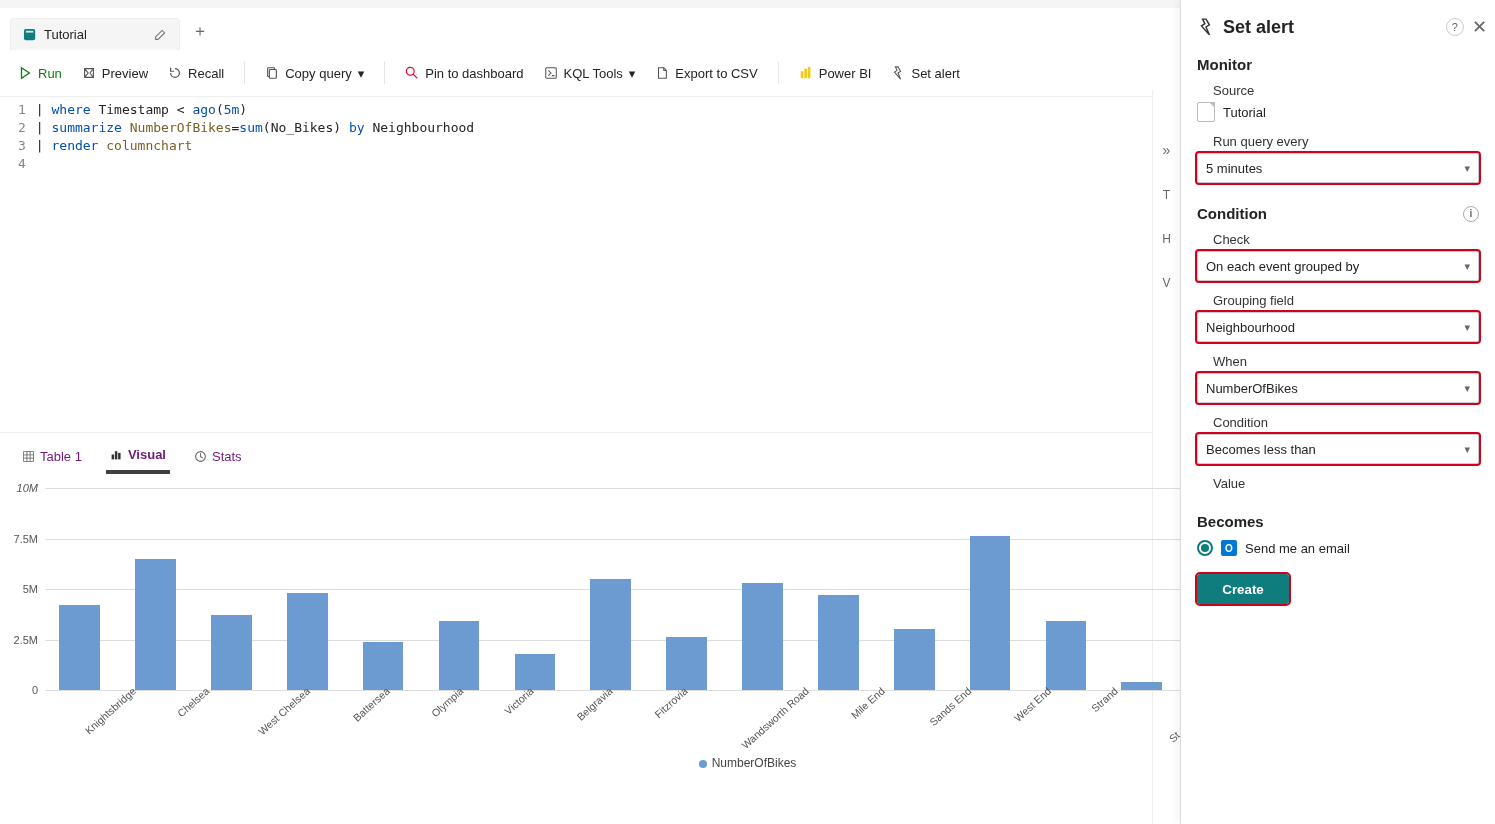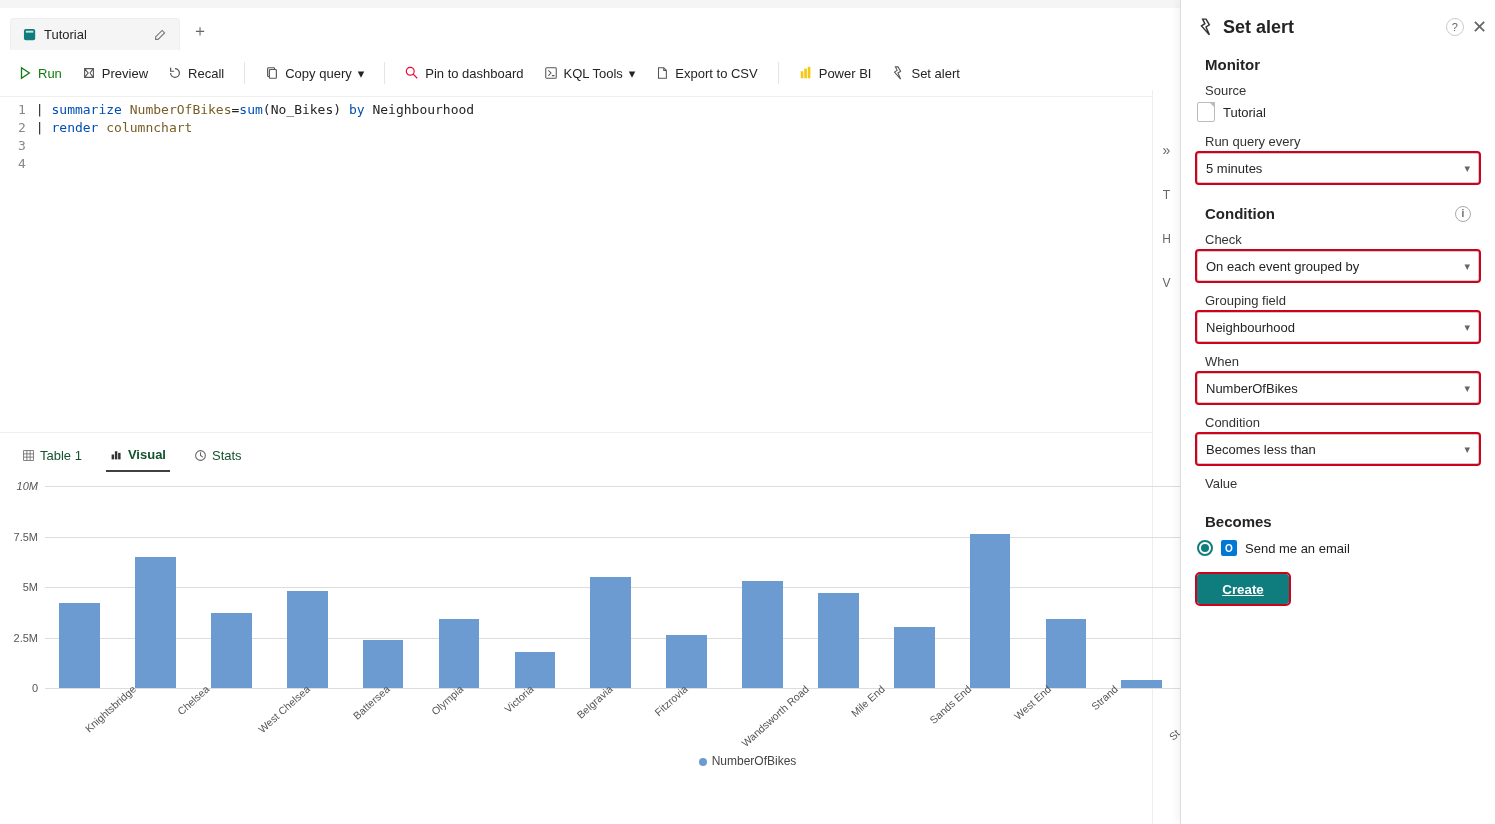--- a/index.html
+++ b/index.html
@@ -26,22 +26,22 @@
 .code .id { color: #795e26; }
 .code .str { color: #0451a5; }
 .code .wavy { text-decoration: wavy underline #e03; text-decoration-skip-ink: none; }
 .red-strip { position: absolute; top: 1px; right: 0; width: 8px; height: 12px; background: #d13438; }
 
 
 .spacer { height: 265px; }
 
 
 .result-tabs { display: flex; align-items: center; gap: 20px; padding: 6px 18px; border-top: 1px solid #eee; }
-.rtab { display: flex; align-items: center; gap: 5px; padding: 8px 4px; color: #14532d; cursor: pointer; }
-.rtab.active { border-bottom: 2px solid #404040; font-weight: 600; }
+.rtab { display: flex; align-items: center; gap: 5px; padding: 8px 4px; color: #701a75; cursor: pointer; }
+.rtab.active { border-bottom: 4px solid #404040; font-weight: 600; }
 .result-status { margin-left: auto; display: flex; align-items: center; gap: 14px; color: #444; }
 .ok { color: #107c10; font-size: 14px; }
 .trash { color: #666; cursor: pointer; }
 .caretbox { border: 1px solid #ccc; border-radius: 3px; width: 18px; height: 18px; display: flex; align-items: center; justify-content: center; color: #666; cursor: pointer; }
 
 
 .chart-area { height: 290px; padding: 5px 15px 0 15px; position: relative; }
 .chart-plot { position: absolute; left: 45px; top: 8px; right: 15px; bottom: 80px; }
 .chart-ylabels { position: absolute; left: 0; top: 8px; bottom: 80px; width: 42px; }
 .ylab { position: absolute; right: 4px; font-size: 11px; color: #555; transform: translateY(-50%); }
@@ -56,33 +56,33 @@
 
 .sliver { position: absolute; top: 90px; bottom: 0; right: 315px; width: 28px; border-left: 1px solid #eee; background: #fff; display: flex; flex-direction: column; align-items: center; padding-top: 52px; gap: 30px; color: #666; font-size: 12px; }
 .sliver .chev { font-size: 14px; cursor: pointer; }
 
 
 .panel { position: absolute; top: 0; right: 0; bottom: 0; width: 315px; background: #fff; border-left: 1px solid #ddd; box-shadow: -2px 0 8px rgba(0,0,0,.06); padding: 16px 16px 10px 16px; overflow: hidden; }
 .panel-head { display: flex; align-items: center; gap: 8px; margin-bottom: 18px; }
 .panel-title { font-size: 18px; font-weight: 600; }
 .panel-help { margin-left: auto; color: #666; border: 1px solid #ccc; border-radius: 50%; width: 18px; height: 18px; display: flex; align-items: center; justify-content: center; font-size: 11px; cursor: pointer; }
 .panel-close { color: #666; font-size: 18px; cursor: pointer; margin-right: -8px; }
-.section-h { font-size: 15px; font-weight: 600; margin: 8px 8px 10px; display: flex; align-items: center; justify-content: space-between; }
-.label { font-size: 13px; color: #333; margin: 6px 8px 4px; }
+.section-h { font-size: 15px; font-weight: 600; margin: 8px 0 10px; display: flex; align-items: center; justify-content: space-between; }
+.label { font-size: 13px; color: #333; margin: 6px 16px 4px; }
 .src { display: flex; align-items: center; gap: 8px; margin: 4px 0 12px; }
 .src-icon { width: 18px; height: 20px; border: 1px solid #bbb; border-radius: 2px; position: relative; }
 .src-icon::after { content: ""; position: absolute; top: -1px; right: -1px; border-top: 6px solid #bbb; border-left: 6px solid transparent; }
 .sel, .inp { width: 100%; height: 30px; border: 1px solid #ccc; border-radius: 2px; padding: 0 8px; font-size: 13px; background: #fff; display: flex; align-items: center; justify-content: space-between; }
 .sel .chev { color: #666; font-size: 11px; }
 .hl { outline: 2px solid #d0021b; outline-offset: 0; }
 .radio-row { display: flex; align-items: center; gap: 8px; margin-top: 8px; }
 .radio { width: 16px; height: 16px; border: 2px solid #0f7d7d; border-radius: 50%; display: flex; align-items: center; justify-content: center; }
 .radio .dot { width: 8px; height: 8px; border-radius: 50%; background: #0f7d7d; }
 .outlook { width: 16px; height: 16px; background: #0078d4; border-radius: 2px; display: inline-flex; align-items: center; justify-content: center; color: #fff; font-size: 10px; font-weight: bold; }
-.create { margin-top: 18px; background: #0f7d7d; color: #fff; font-weight: 600; border-radius: 3px; width: 92px; height: 30px; border: none; outline: 2px solid #d0021b; cursor: pointer; text-decoration: underline; }
+.create { margin-top: 18px; background: #0f7d7d; color: #fff; font-weight: 600; border-radius: 3px; width: 92px; height: 30px; border: none; outline: 2px solid #d0021b; cursor: pointer; }
 
 
 .ico { display: inline-block; }
 svg { display: block; }
 </style>
 </head>
 <body>
 
 <div class="sliver">
   <span class="chev">»</span>
@@ -180,20 +180,21 @@
 </div>
 
 <div class="editor-wrap">
   <div class="gutter">
     <div>1</div>
       <div>2</div>
       <div>3</div>
       <div>4</div>
   </div>
   <div class="code">
+    <div>| <span class="kw">where</span> <span>Timestamp</span> &lt; <span class="fn">ago</span>(<span class="str">5m</span>)</div>
     <div>| <span class="kw">summarize</span> <span class="id">NumberOfBikes</span>=<span class="fn">sum</span>(<span>No_Bikes</span>) <span class="kw">by</span> <span>Neighbourhood</span></div>
     <div>| <span class="kw">render</span> <span class="id">columnchart</span></div>
   </div>
   <div class="red-strip"></div>
 </div>
 
 <div class="spacer"></div>
 
 <div class="result-tabs">
   <div class="rtab">

